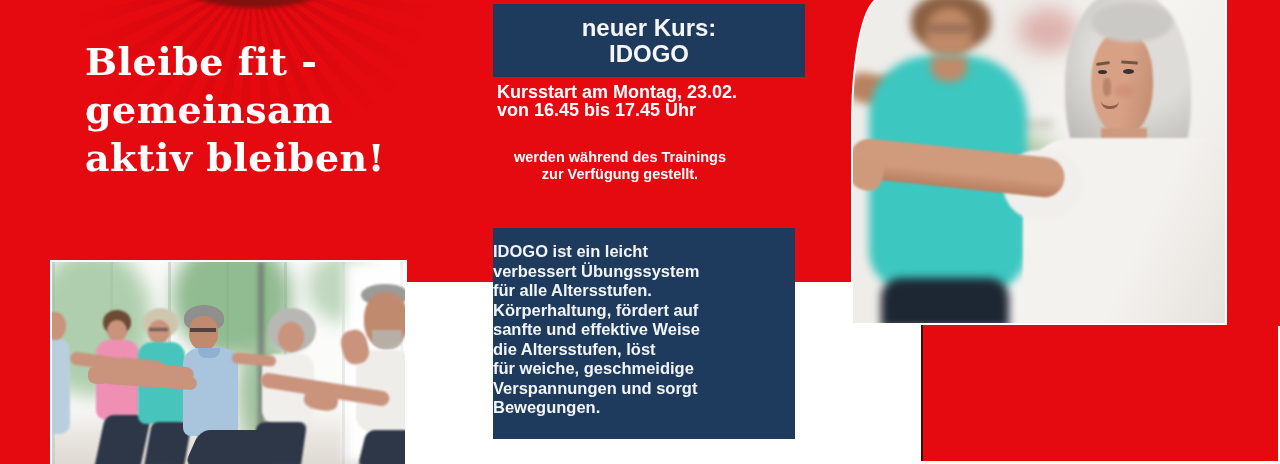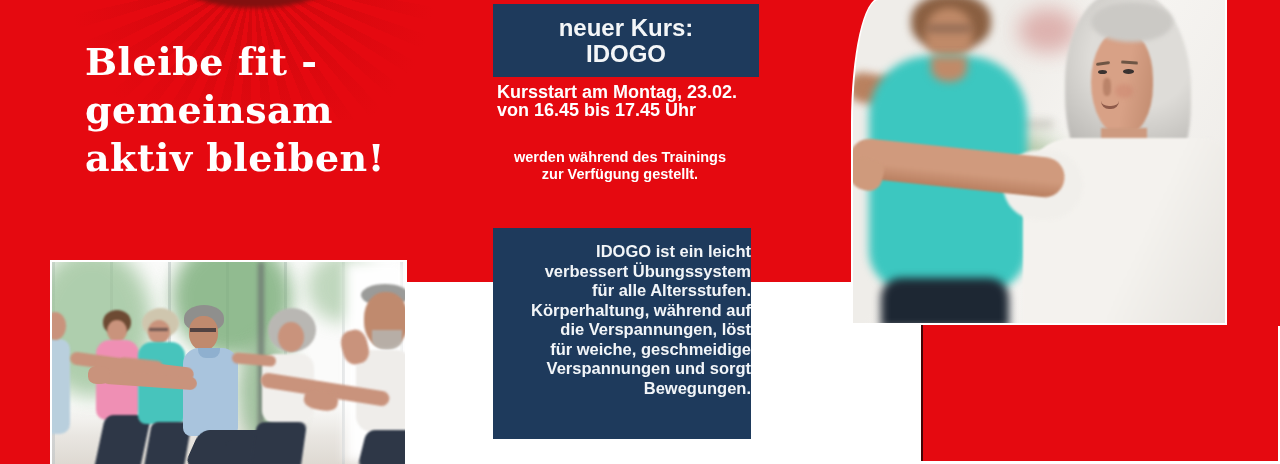--- a/index.html
+++ b/index.html
@@ -18,29 +18,29 @@
   .red-left-col{left:0;top:282px;width:50px;height:182px;background:#e50910;}
   .red-right-strip{left:1225px;top:282px;width:55px;height:44px;background:#e50910;}
   .red-block-br{left:921px;top:325px;width:355px;height:136px;background:#e50910;
       border-left:2px solid rgba(25,5,5,.8);}
 
   
   .headline{left:60px;top:38px;color:#fff;font-family:"DejaVu Serif",serif;
       font-weight:bold;font-size:38px;line-height:48px;letter-spacing:.5px;margin-left:25px;}
 
   
-  .course-box{left:493px;top:4px;width:266px;height:73px;background:#1e3a5c;
+  .course-box{left:493px;top:4px;width:312px;height:73px;background:#1e3a5c;
       color:#f4f6f8;font-weight:bold;font-size:24px;line-height:26px;
       text-align:center;display:flex;flex-direction:column;justify-content:center;}
   .start-info{left:497px;top:84px;color:#fff;font-weight:bold;font-size:18px;line-height:17.5px;}
   .equipment-info{left:487px;top:149px;width:266px;color:#fff;font-weight:bold;
       font-size:14.5px;line-height:16.5px;text-align:center;}
-  .description-box{left:493px;top:228px;width:258px;height:211px;background:#1e3a5c;
+  .description-box{left:493px;top:228px;width:302px;height:211px;background:#1e3a5c;
       color:#f2f5f8;font-weight:bold;font-size:16.5px;line-height:19.5px;
-      text-align:right;box-sizing:border-box;padding-top:14px;}
+      text-align:left;box-sizing:border-box;padding-top:14px;}
 
   
   .photo{overflow:hidden;background:#f3f2ef;}
   .photo-left{left:50px;top:260px;width:357px;height:204px;border:2px solid #fff;
       border-bottom:none;box-sizing:border-box;}
   .photo-right{left:851px;top:-2px;width:376px;height:327px;border:2px solid #fff;
       box-sizing:border-box;border-top-left-radius:28px 125px;}
   .photo .abs{position:absolute;}
 
   
@@ -173,22 +173,23 @@
 
   <div class="abs equipment-info">
     <span class="txt-line">werden während des Trainings</span>
     <span class="txt-line">zur Verfügung gestellt.</span>
   </div>
 
   <div class="abs description-box">
     <span class="txt-line">IDOGO ist ein leicht</span>
     <span class="txt-line">verbessert Übungssystem</span>
     <span class="txt-line">für alle Altersstufen.</span>
-    <span class="txt-line">Körperhaltung, während auf</span>
-    <span class="txt-line">die Verspannungen, löst</span>
+    <span class="txt-line">Körperhaltung, fördert auf</span>
+    <span class="txt-line">sanfte und effektive Weise</span>
+    <span class="txt-line">die Altersstufen, löst</span>
     <span class="txt-line">für weiche, geschmeidige</span>
     <span class="txt-line">Verspannungen und sorgt</span>
     <span class="txt-line">Bewegungen.</span>
   </div>
 
   <div class="abs photo photo-left">
     <div class="abs lp-bg"></div>
     <div class="abs blob lp-green1"></div>
     <div class="abs blob lp-green2"></div>
     <div class="abs blob lp-green3"></div>

